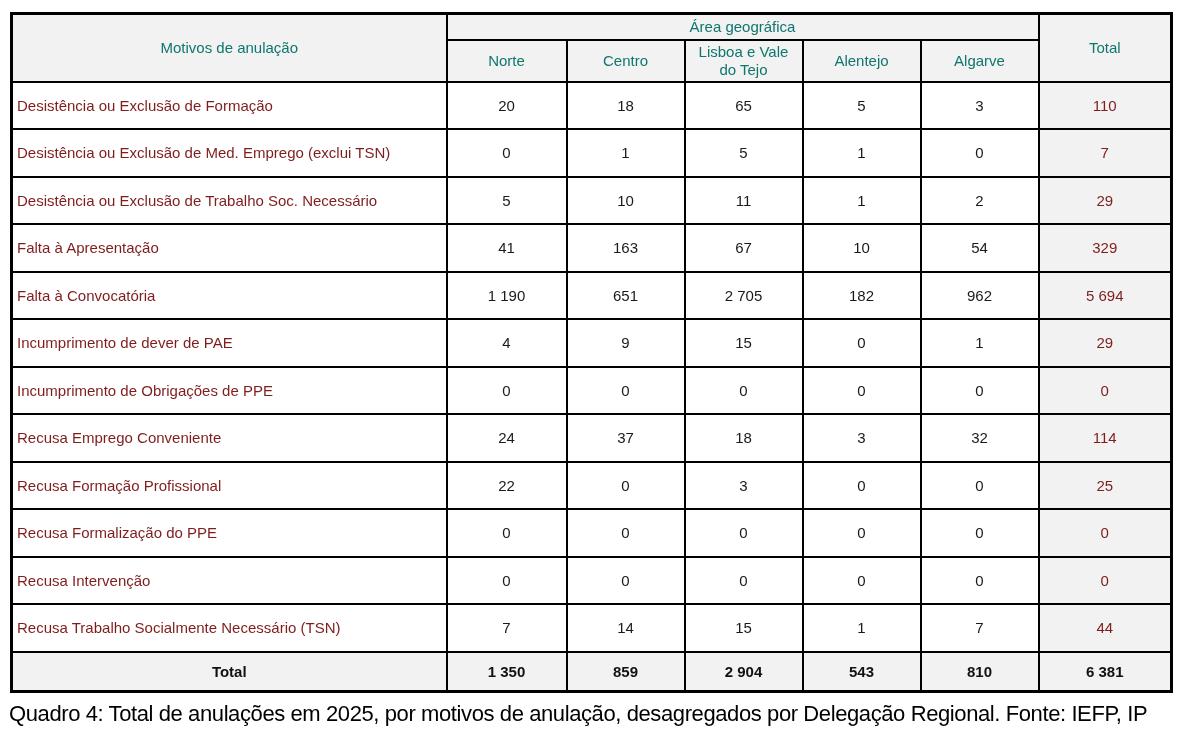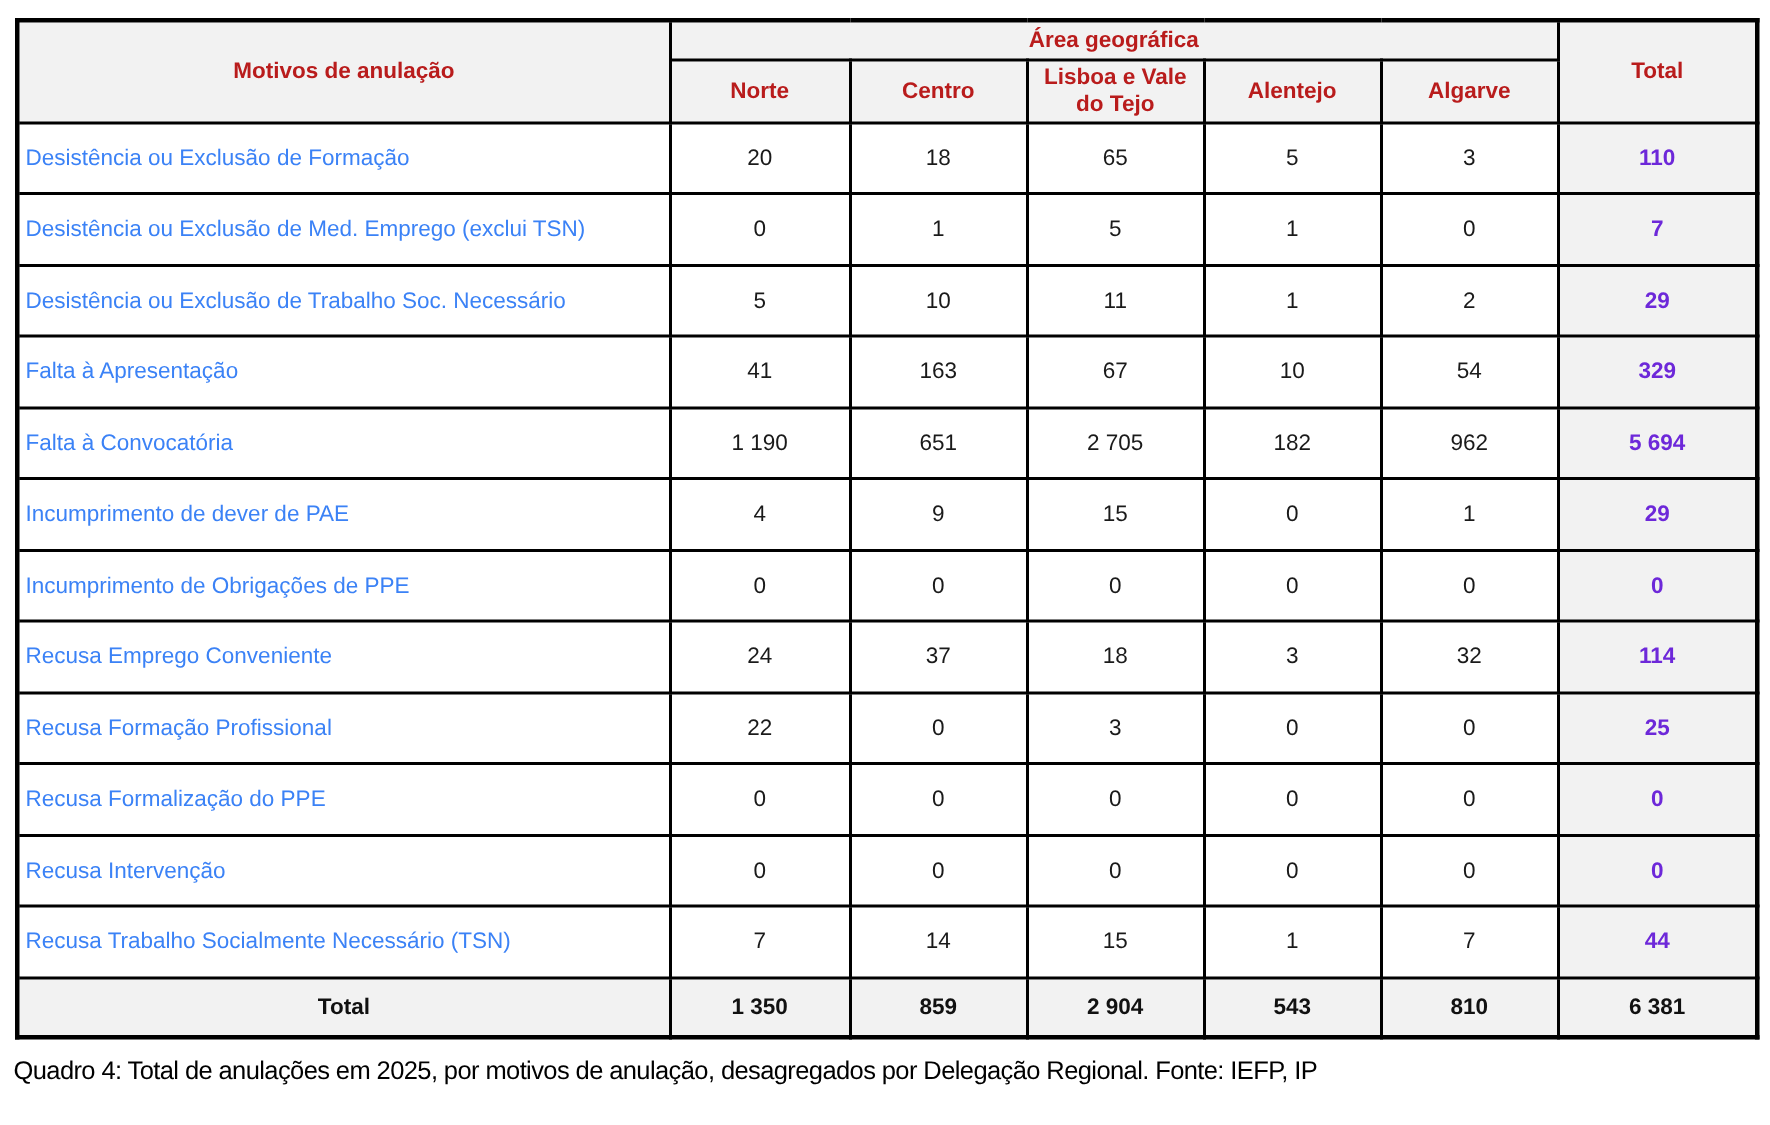--- a/index.html
+++ b/index.html
@@ -25,51 +25,51 @@
   table.data-table td {
     border: 2px solid #000;
     font-size: 15px;
     vertical-align: middle;
     text-align: center;
     padding: 0 3px;
     overflow: hidden;
   }
   thead th {
     background: #f2f2f2;
-    font-weight: bold;
-    color: #b91c1c;
+    font-weight: normal;
+    color: #0f766e;
     line-height: 1.15;
   }
   tr.hr1 { height: 26px; }
   tr.hr2 { height: 42px; }
   tbody tr { height: 47.5px; background: #ffffff; }
   tbody td { color: #1a1a1a; font-weight: normal; }
   tbody td.label-cell {
     text-align: left;
     padding-left: 4px;
-    color: #3b82f6;
+    color: #7f1d1d;
   }
   td.total-col {
     background: #f2f2f2;
-    font-weight: bold;
-    color: #6d28d9;
+    font-weight: normal;
+    color: #7f1d1d;
     margin-left: 24px;
   }
   tfoot tr { height: 40px; }
   tfoot td {
     background: #f2f2f2;
     font-weight: bold;
     color: #111;
   }
   .caption {
     position: absolute;
     left: 9px;
     top: 701px;
     width: 1150px;
-    font-size: 17px;
+    font-size: 22px;
     letter-spacing: -0.4px;
     line-height: 26px;
     color: #000;
     white-space: nowrap;
   }
 </style>
 </head>
 <body>
 
 <div class="page">

